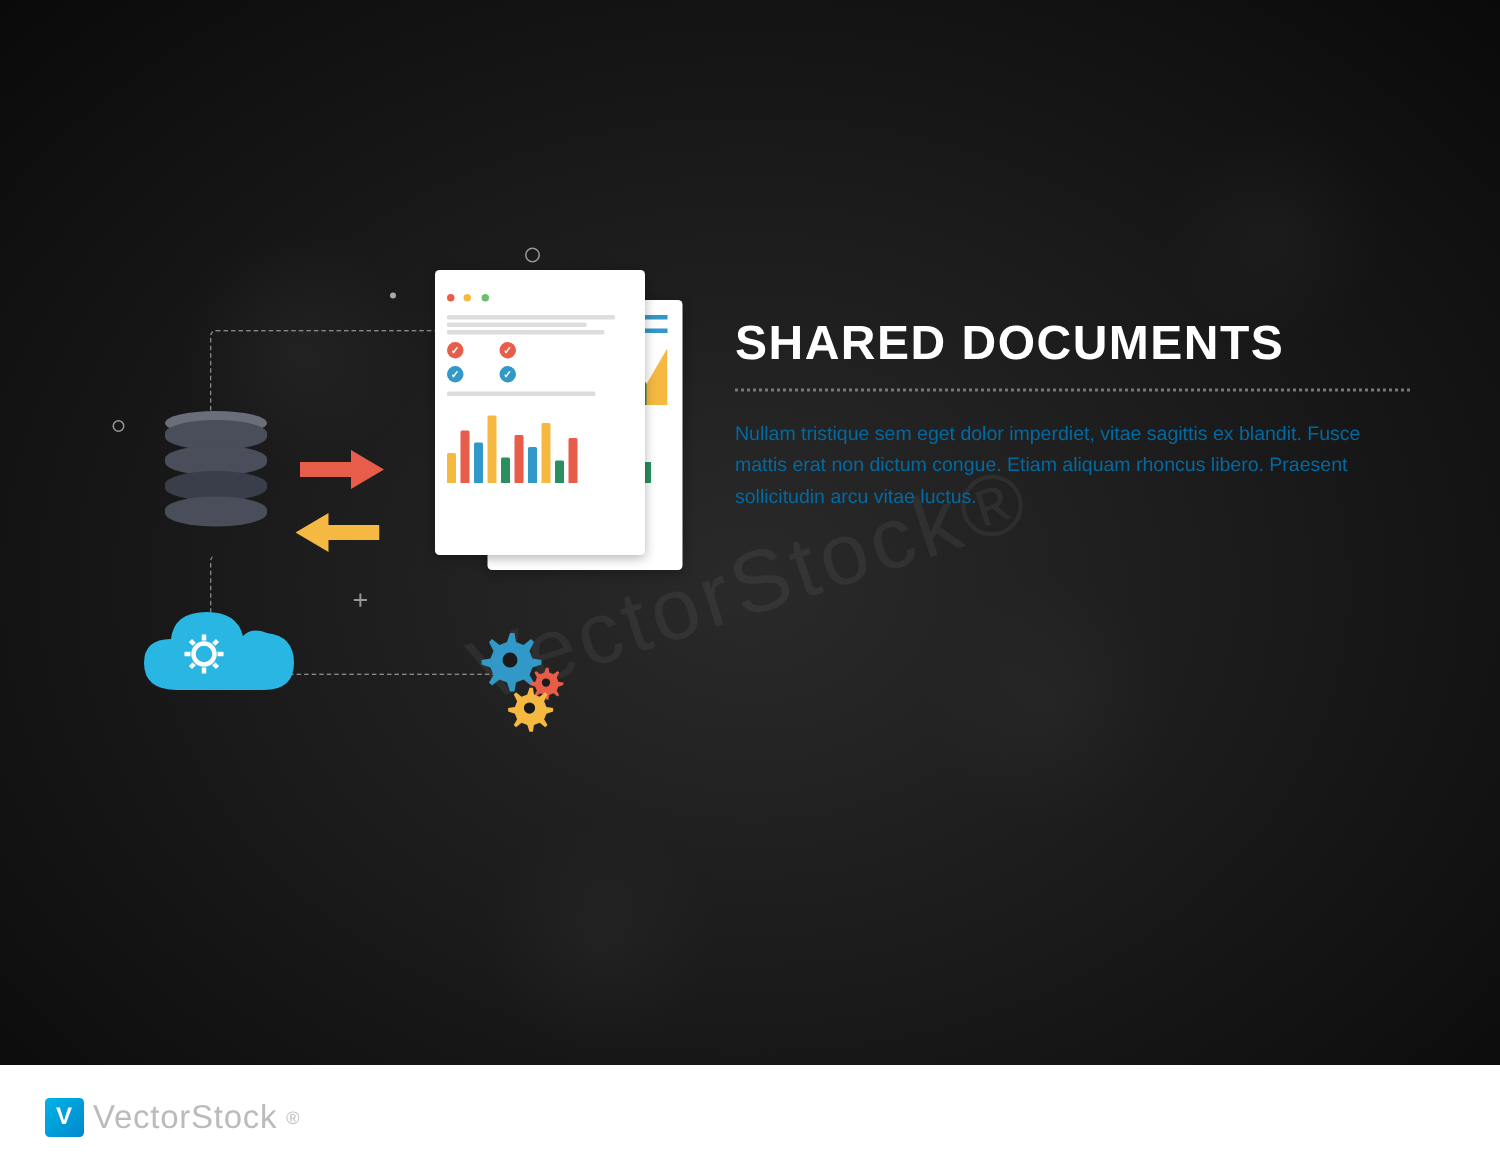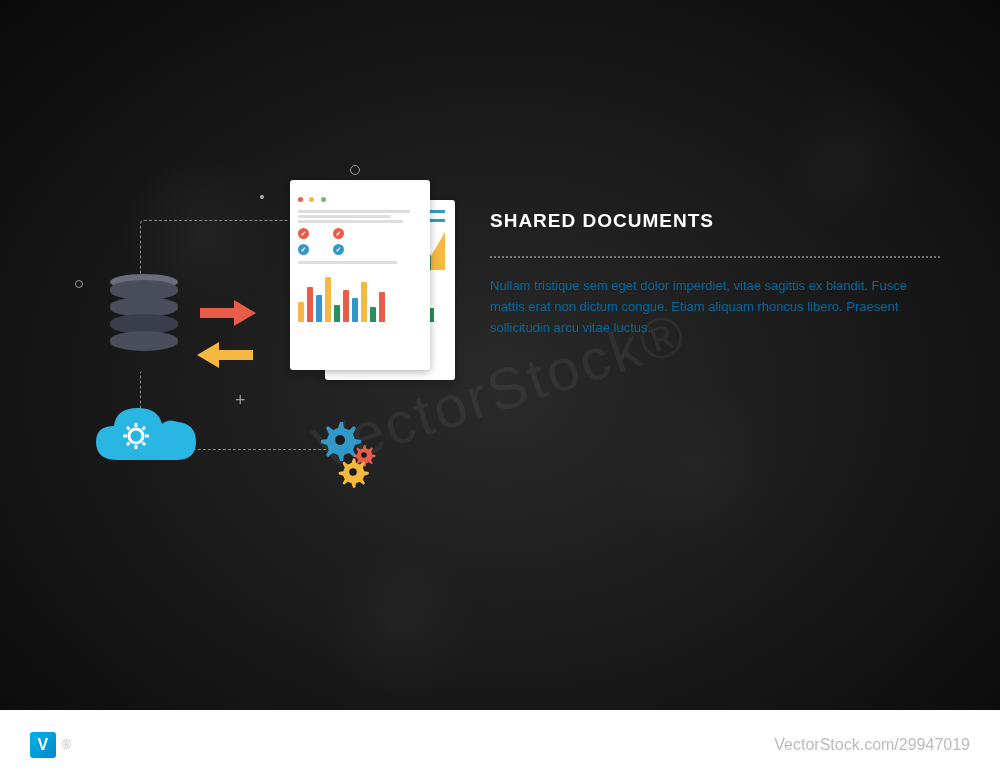--- a/index.html
+++ b/index.html
@@ -145,24 +145,24 @@
       background: #aaa;
       border-radius: 50%;
     }
     
     .content {
       flex: 1;
       padding-top: 60px;
       color: #fff;
     }
     .title {
-      font-size: 19px;
+      font-size: 32px;
       font-weight: bold;
       letter-spacing: 1px;
-      margin-bottom: 24px;
+      margin-bottom: 12px;
     }
     .divider {
       border: none;
       border-top: 2px dotted #777;
       margin-bottom: 18px;
       width: 100%;
     }
     .body-text {
       font-size: 13px;
       line-height: 1.6;
@@ -362,18 +362,16 @@
     <h1 class="title">SHARED DOCUMENTS</h1>
     <hr class="divider">
     <p class="body-text">Nullam tristique sem eget dolor imperdiet, vitae sagittis ex blandit. Fusce mattis erat non dictum congue. Etiam aliquam rhoncus libero. Praesent sollicitudin arcu vitae luctus.</p>
   </div>
 
 </div>
 
 <div class="footer">
   <div class="brand">
     <span class="brand-v">V</span>
+    <span>VectorStock</span>
       <span style="font-size:12px;vertical-align:super;">®</span>
   </div>
-  <div class="image-id">
-    <span>VectorStock.com/</span><span>29947019</span>
-  </div>
 </div>
 
 </body></html>

